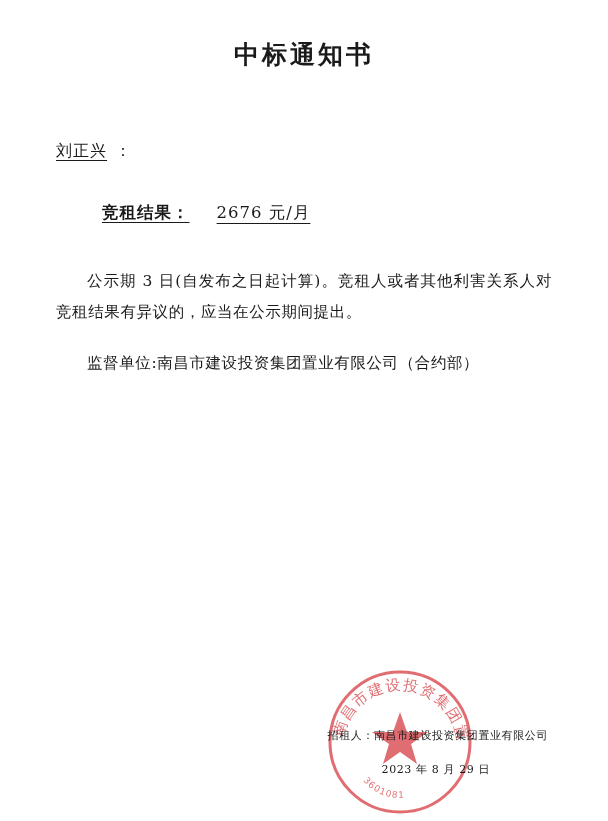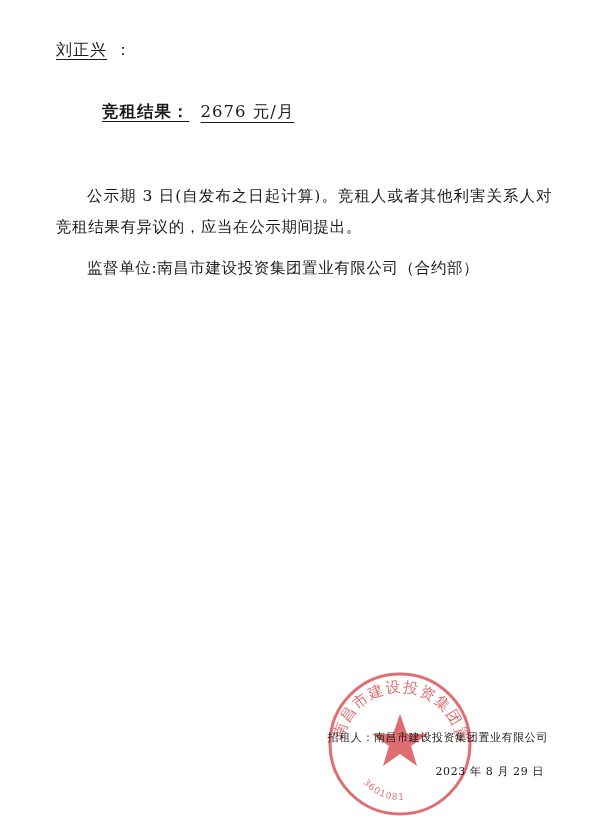--- a/index.html
+++ b/index.html
@@ -25,21 +25,21 @@
   .doc-title {
     text-align: center;
     font-size: 25px;
     font-weight: bold;
     letter-spacing: 3px;
     margin-top: 38px;
     margin-bottom: 0;
     font-family: "DejaVu Serif", "Liberation Serif", serif;
   }
   .recipient {
-    margin-top: 40px;
+    margin-top: 70px;
     font-size: 16px;
     letter-spacing: 1px;
   }
   .recipient .name {
     text-decoration: underline;
     text-underline-offset: 4px;
     padding-right: 2px;
   }
   .recipient .colon {
     padding-left: 6px;
@@ -72,61 +72,62 @@
     text-underline-offset: 4px;
     margin-left: 46px;
   }
   .result-value {
     display: inline-block;
     min-width: 96px;
     text-align: center;
     text-decoration: underline;
     text-underline-offset: 5px;
     font-weight: normal;
-    margin-left: 10px;
+    margin-left: 26px;
   }
   .notice-para {
-    margin-top: 58px;
+    margin-top: 42px;
     text-indent: 2em;
   }
   .contact-line {
-    margin-top: 10px;
+    margin-top: 20px;
     text-indent: 2em;
     font-size: 15.5px;
     line-height: 31px;
     letter-spacing: 0.6px;
   }
   .sign-block {
     position: absolute;
     right: 60px;
     bottom: 72px;
     text-align: left;
     font-size: 11px;
     line-height: 34px;
     letter-spacing: 0.6px;
   }
   .sign-date {
-    text-align: right;
+    text-align: center;
     padding-right: 4px;
   }
   .seal {
     position: absolute;
     left: 322px;
     top: 626px;
     width: 156px;
     height: 156px;
     pointer-events: none;
   }
   .seal svg { display: block; }
 </style>
 </head>
 <body>
 
 <div class="page">
 
+  <div class="doc-title">中标通知书</div>
 
   <div class="recipient">
     <span class="name">刘正兴</span><span class="colon">：</span>
   </div>
 
 
   <div class="result-line">
     <span class="result-label">竞租结果：</span><span class="result-value">2676 元/月</span>
   </div>
 

